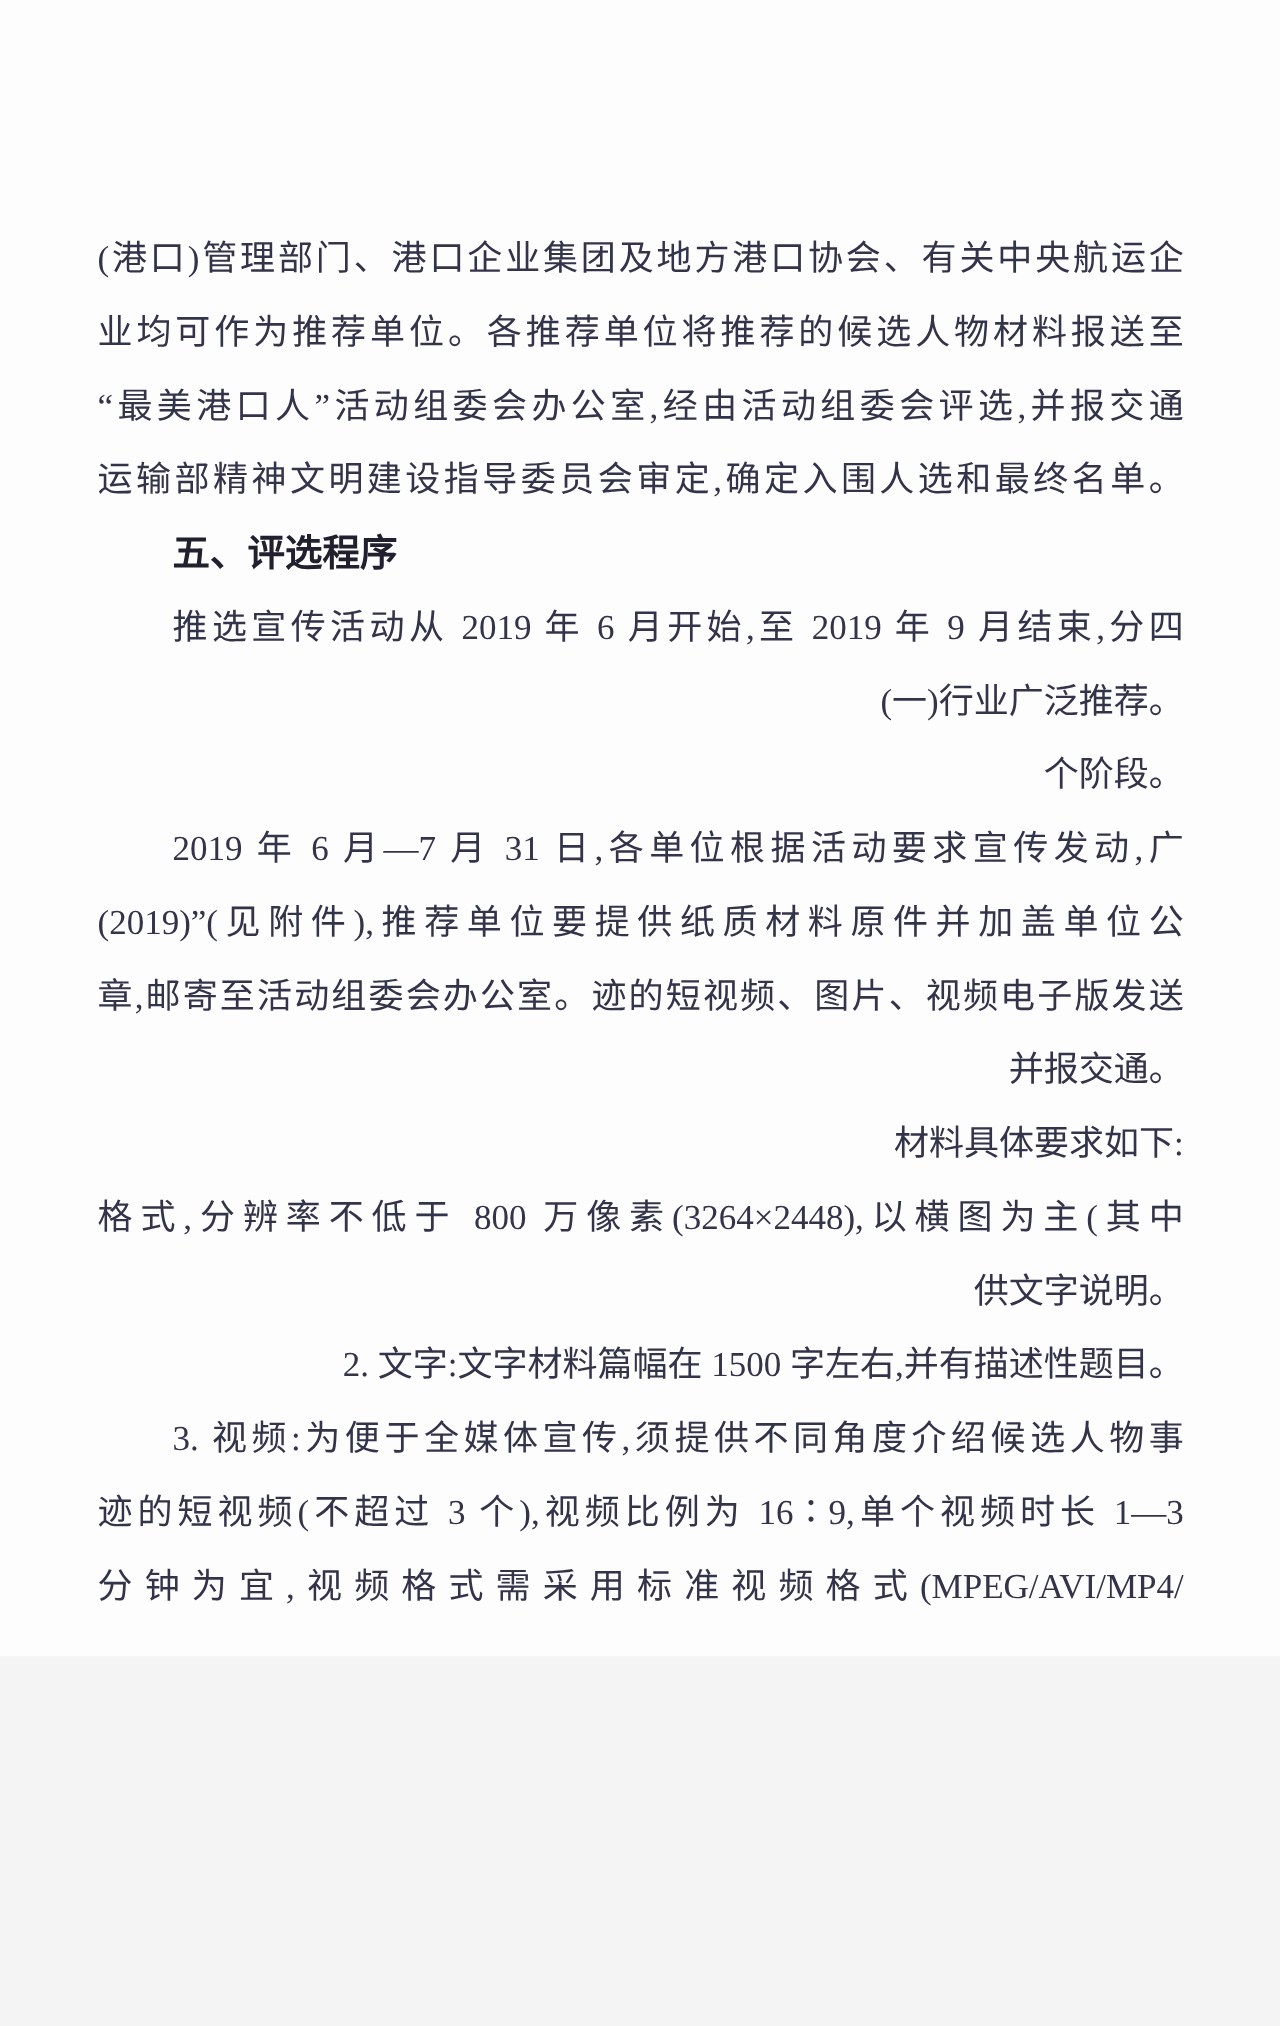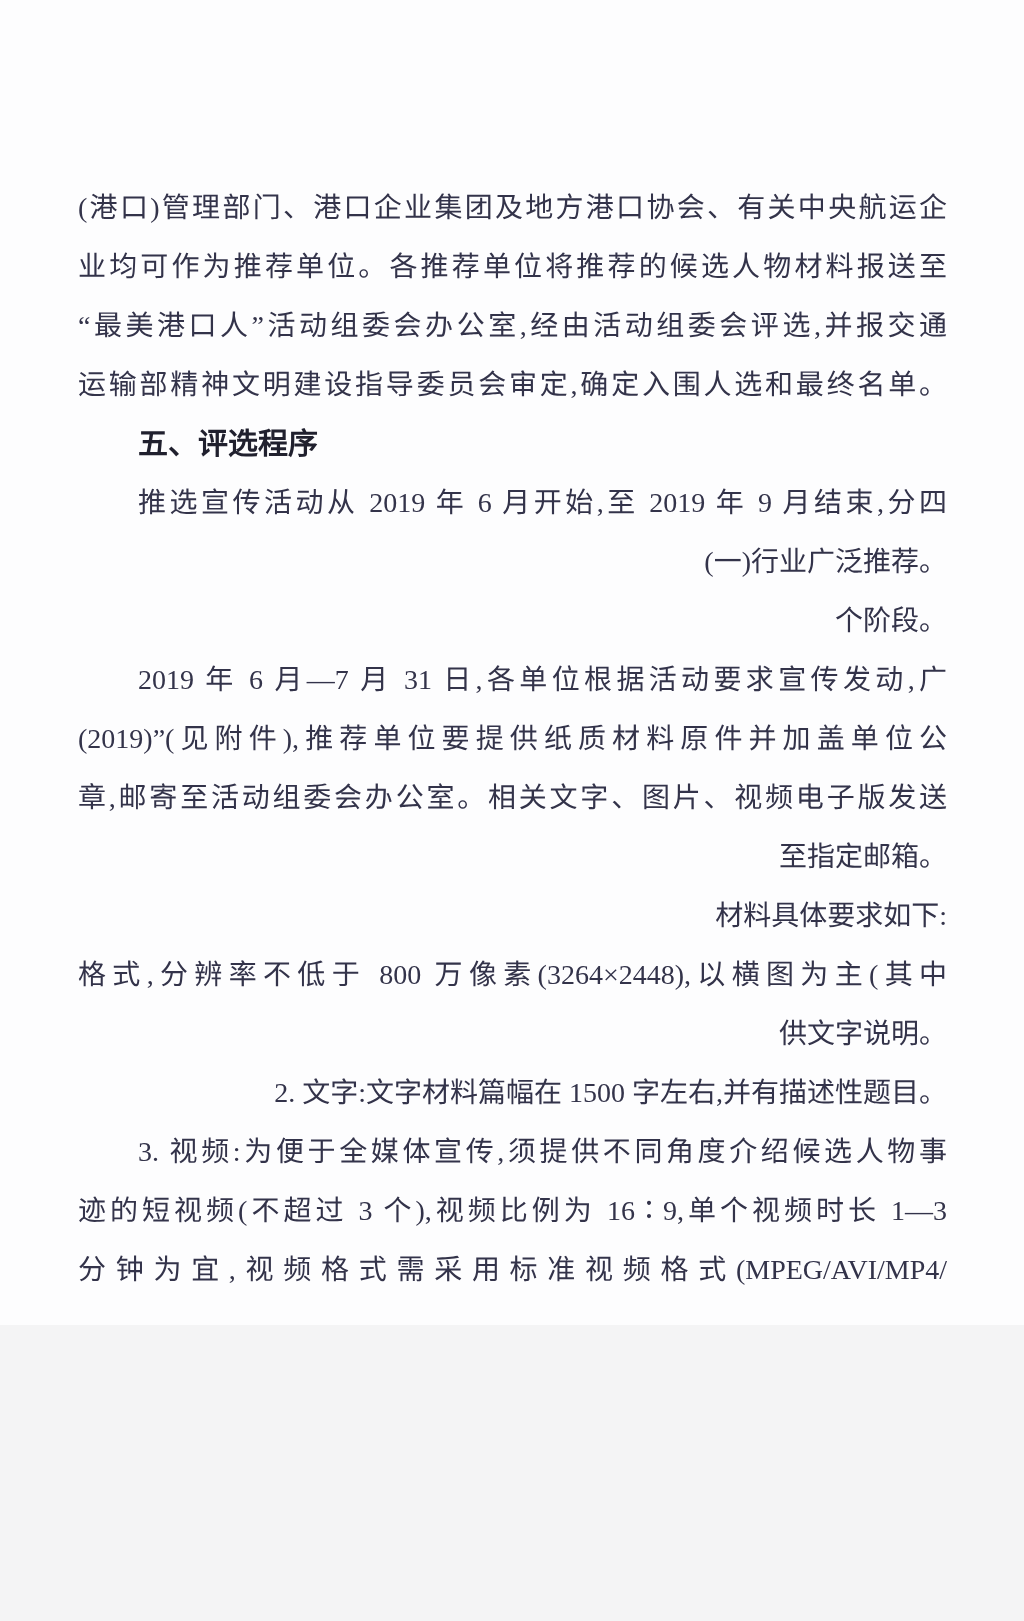--- a/index.html
+++ b/index.html
@@ -79,22 +79,22 @@
   <div class="line full">(港口)管理部门、港口企业集团及地方港口协会、有关中央航运企</div>
       <div class="line full">业均可作为推荐单位。各推荐单位将推荐的候选人物材料报送至</div>
       <div class="line full">“最美港口人”活动组委会办公室,经由活动组委会评选,并报交通</div>
       <div class="line full">运输部精神文明建设指导委员会审定,确定入围人选和最终名单。</div>
       <div class="line heading indent">五、评选程序</div>
       <div class="line indent full">推选宣传活动从 2019 年 6 月开始,至 2019 年 9 月结束,分四</div>
       <div class="line indent">(一)行业广泛推荐。</div>
       <div class="line">个阶段。</div>
       <div class="line indent full">2019 年 6 月—7 月 31 日,各单位根据活动要求宣传发动,广</div>
       <div class="line full">(2019)”(见附件),推荐单位要提供纸质材料原件并加盖单位公</div>
-      <div class="line full">章,邮寄至活动组委会办公室。相关文字、图片、视频电子版发送</div>
-      <div class="line">至指定邮箱。</div>
+      <div class="line full">章,邮寄至活动组委会办公室。迹的短视频、图片、视频电子版发送</div>
+      <div class="line">并报交通。</div>
       <div class="line indent">材料具体要求如下:</div>
       <div class="line full">格式,分辨率不低于 800 万像素(3264×2448),以横图为主(其中</div>
       <div class="line">供文字说明。</div>
       <div class="line indent">2. 文字:文字材料篇幅在 1500 字左右,并有描述性题目。</div>
       <div class="line indent full">3. 视频:为便于全媒体宣传,须提供不同角度介绍候选人物事</div>
       <div class="line full">迹的短视频(不超过 3 个),视频比例为 16∶9,单个视频时长 1—3</div>
       <div class="line full">分钟为宜,视频格式需采用标准视频格式(MPEG/AVI/MP4/</div>
     </main>
 
   <div class="footer">

